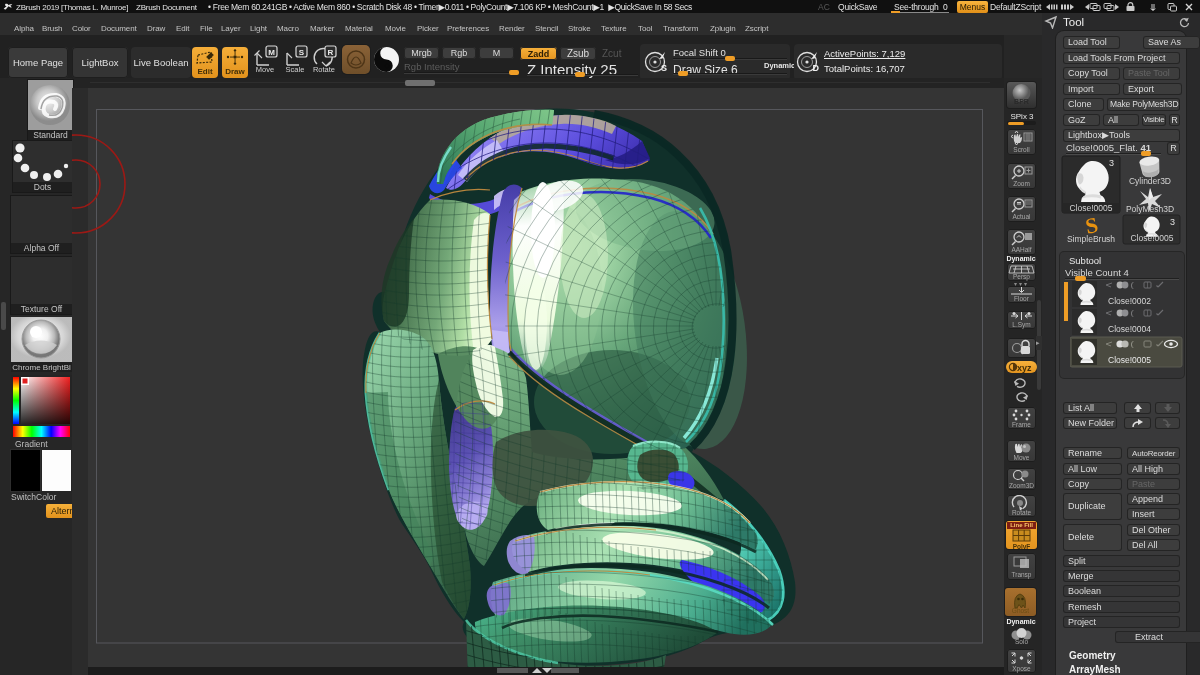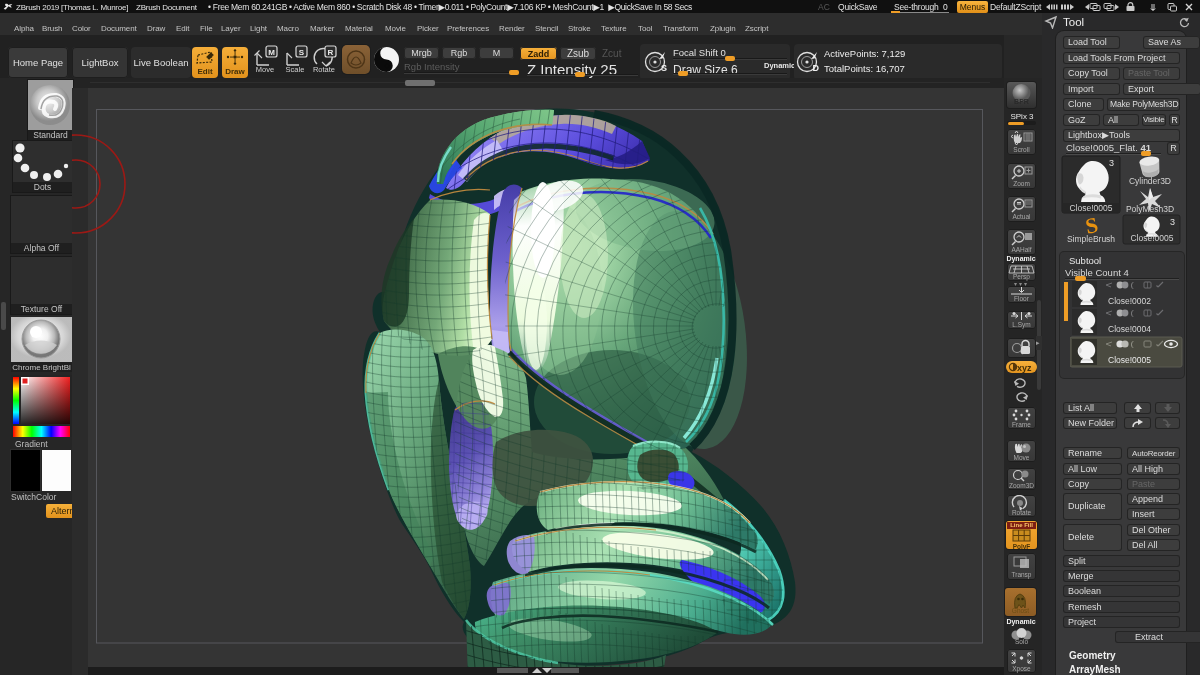--- a/index.html
+++ b/index.html
@@ -171,21 +171,21 @@
 <div class="a" style="left:673px;top:72.5px;width:114px;height:1px;background:#191919;box-shadow:0 1px 0 #3a3a3a;"></div>
 <div class="a" style="left:678px;top:70.5px;width:10px;height:5px;background:#ef9d26;border-radius:2px;"></div>
 <div class="a" style="left:794px;top:44px;width:208px;height:36px;background:#2a2a2a;border-radius:4px;"></div>
 <svg class="a" style="left:796px;top:50px;" width="24" height="24" viewBox="0 0 24 24">
     <circle cx="11" cy="12" r="9.5" fill="none" stroke="#e0e0e0" stroke-width="1.3"></circle>
     <circle cx="11" cy="12" r="5.5" fill="none" stroke="#9a9a9a" stroke-width="1"></circle>
     <circle cx="11" cy="12" r="1.6" fill="#e0e0e0"></circle>
     <path d="M15 9 L21 2 L18.5 8.5 Z" fill="#f0f0f0"></path>
     <text x="16.5" y="21" font-size="9" fill="#f0f0f0" font-weight="bold">D</text>
   </svg>
-<div class="a" style="left:824px;top:48px;color:#ececec;font-size:9.5px;">ActivePoints: 7,129</div>
+<div class="a" style="left:824px;top:48px;color:#ececec;font-size:9.5px;text-decoration:underline;">ActivePoints: 7,129</div>
 <div class="a" style="left:824px;top:63px;color:#ececec;font-size:9.5px;">TotalPoints: 16,707</div>
 
 <div class="a" style="left:0;top:78px;width:1004px;height:10px;background:#232323;"></div>
 <div class="a" style="left:90px;top:82px;width:900px;height:1px;background:#2e2e2e;"></div>
 <div class="a" style="left:405px;top:80px;width:30px;height:6px;background:#6f6f6f;border-radius:2px;"></div>
 
 <div class="a" style="left:0;top:78px;width:72px;height:597px;background:#262626;"></div>
 
 <div class="a" style="left:72px;top:88px;width:16px;height:587px;background:#2b2b2b;"></div>
 <svg class="a" style="left:74px;top:296px;" width="12" height="26" viewBox="0 0 12 26">
@@ -464,21 +464,21 @@
     <path d="M9.5 3 a4 4 0 1 0 1 3" fill="none" stroke="#b9b9b9" stroke-width="1.3"></path>
     <path d="M10.8 0.8 L9 5 L6 2.5Z" fill="#b9b9b9"></path>
   </svg>
 <div class="a" style="left:1056px;top:31px;width:130px;height:644px;background:#39393a;border-radius:8px 8px 0 0;box-shadow:0 0 0 1px #1f1f1f;"></div>
 <div class="btn" style="left:1063px;top:36px;width:57px;height:12.5px;">Load Tool</div>
 <div class="btn" style="left:1123px;top:36px;width:57px;height:12.5px;margin-left:20px;">Save As</div>
 <div class="btn" style="left:1063px;top:51.5px;width:117px;height:12.5px;">Load Tools From Project</div>
 <div class="btn" style="left:1063px;top:67px;width:57px;height:12.5px;">Copy Tool</div>
 <div class="btn dim" style="left:1123px;top:67px;width:57px;height:12.5px;">Paste Tool</div>
 <div class="btn" style="left:1063px;top:82.5px;width:57px;height:12.5px;">Import</div>
-<div class="btn" style="left:1123px;top:82.5px;width:78px;height:12.5px;">Export</div>
+<div class="btn" style="left:1123px;top:82.5px;width:59px;height:12.5px;">Export</div>
 <div class="btn" style="left:1063px;top:98px;width:41px;height:12.5px;">Clone</div>
 <div class="btn" style="left:1107px;top:98px;width:73px;height:12.5px;font-size:8.5px;padding-left:3px;letter-spacing:-0.2px;">Make PolyMesh3D</div>
 <div class="btn" style="left:1063px;top:113.5px;width:37px;height:12.5px;">GoZ</div>
 <div class="btn" style="left:1103px;top:113.5px;width:36px;height:12.5px;">All</div>
 <div class="btn" style="left:1142px;top:113.5px;width:24px;height:12.5px;font-size:8px;padding-left:1px;letter-spacing:-0.3px;">Visible</div>
 <div class="btn c" style="left:1169px;top:113.5px;width:11px;height:12.5px;">R</div>
 <div class="btn" style="left:1063px;top:129px;width:117px;height:12.5px;">Lightbox▶Tools</div>
 <div class="a" style="left:1066px;top:142px;color:#d8d8d8;font-size:9.5px;">Close!0005_Flat. <b>41</b></div>
 <div class="a" style="left:1066px;top:152.5px;width:95px;height:1px;background:#202020;box-shadow:0 1px 0 #4a4a4a;"></div>
 <div class="a" style="left:1141px;top:150.5px;width:10px;height:5px;background:#ef9d26;border-radius:2px;"></div>

